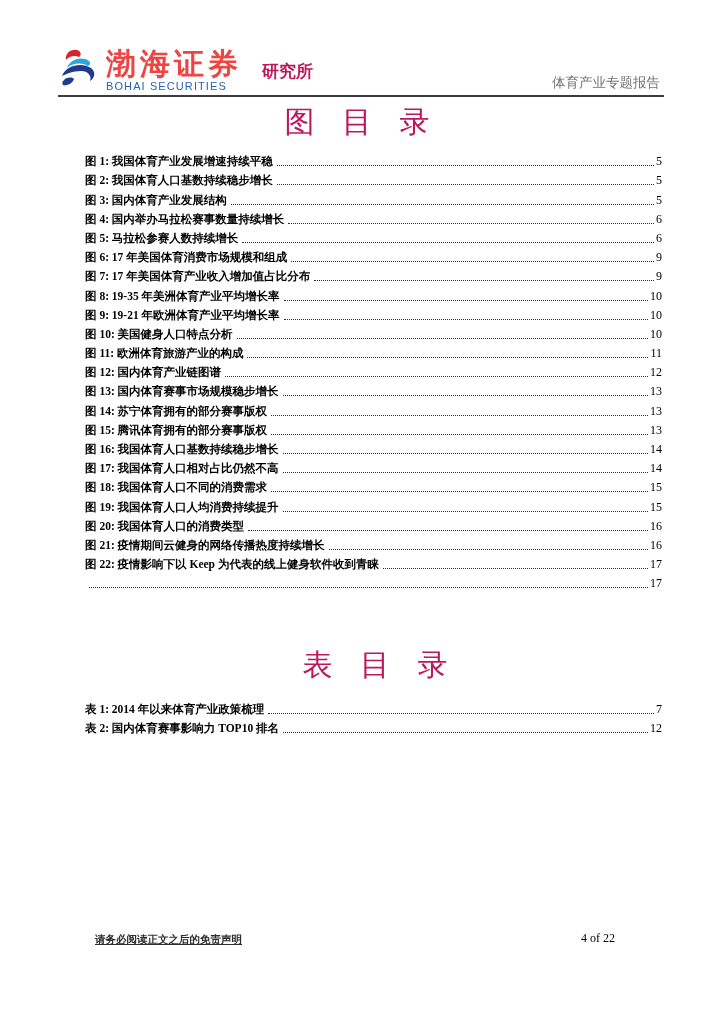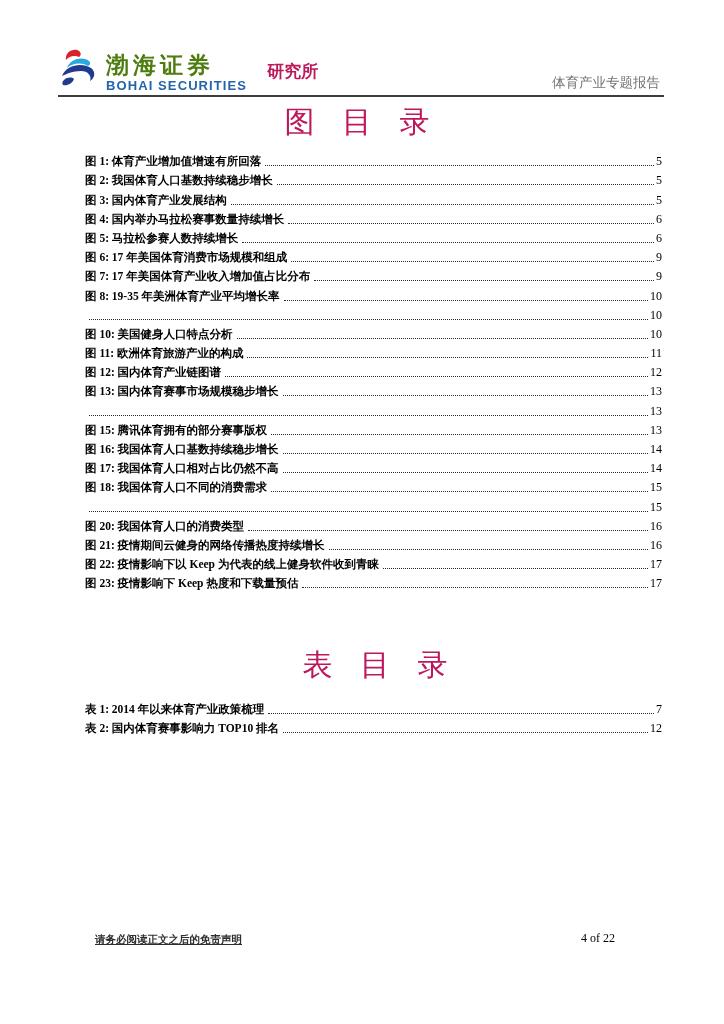--- a/index.html
+++ b/index.html
@@ -12,25 +12,25 @@
     font-family: "Liberation Serif", "DejaVu Serif", serif;
     color: #111;
     overflow: hidden;
   }
   
   .header { position: absolute; top: 46px; left: 58px; right: 60px; height: 48px; }
   .brand { position: absolute; left: 0; top: 0; display: flex; align-items: flex-end; }
   .logo-mark { width: 42px; height: 46px; margin-right: 6px; }
   .brand-text { display: flex; flex-direction: column; line-height: 1; }
   .brand-cn {
-    font-size: 23px; font-weight: 700; color: #4d7c0f;
+    font-size: 30px; font-weight: 700; color: #ef4444;
     letter-spacing: 4px; font-family: "Liberation Serif","DejaVu Serif",serif;
   }
   .brand-en {
-    font-size: 13px; font-weight: 700; color: #2464ae;
+    font-size: 11px; font-weight: 400; color: #2464ae;
     letter-spacing: 1.1px; margin-top: 2px;
     font-family: "Liberation Sans","DejaVu Sans",sans-serif;
   }
   .dept {
     font-size: 17px; font-weight: 700; color: #be185d;
     margin-left: 20px; padding-bottom: 9px;
     font-family: Liberation Sans, sans-serif;
   }
   .report-type {
     position: absolute; right: 4px; bottom: 2px;
@@ -103,21 +103,21 @@
       </div>
       <span class="dept">研究所</span>
     </div>
     <span class="report-type">体育产业专题报告</span>
   </div>
   <div class="header-rule"></div>
 
   <h1 class="toc-title" id="figure-title">图 目 录</h1>
   <ul class="toc-list" id="figure-list">
       <li>
-        <span class="toc-label">图 1: 体育产业增加值增速有所回落</span>
+        <span class="toc-label">图 1: 我国体育产业发展增速持续平稳</span>
         <span class="toc-leader"></span>
         <span class="toc-page">5</span>
       </li>
       <li>
         <span class="toc-label">图 2: 我国体育人口基数持续稳步增长</span>
         <span class="toc-leader"></span>
         <span class="toc-page">5</span>
       </li>
       <li>
         <span class="toc-label">图 3: 国内体育产业发展结构</span>
@@ -143,20 +143,21 @@
         <span class="toc-label">图 7: 17 年美国体育产业收入增加值占比分布</span>
         <span class="toc-leader"></span>
         <span class="toc-page">9</span>
       </li>
       <li>
         <span class="toc-label">图 8: 19-35 年美洲体育产业平均增长率</span>
         <span class="toc-leader"></span>
         <span class="toc-page">10</span>
       </li>
       <li>
+        <span class="toc-label">图 9: 19-21 年欧洲体育产业平均增长率</span>
         <span class="toc-leader"></span>
         <span class="toc-page">10</span>
       </li>
       <li>
         <span class="toc-label">图 10: 美国健身人口特点分析</span>
         <span class="toc-leader"></span>
         <span class="toc-page">10</span>
       </li>
       <li>
         <span class="toc-label">图 11: 欧洲体育旅游产业的构成</span>
@@ -167,20 +168,21 @@
         <span class="toc-label">图 12: 国内体育产业链图谱</span>
         <span class="toc-leader"></span>
         <span class="toc-page">12</span>
       </li>
       <li>
         <span class="toc-label">图 13: 国内体育赛事市场规模稳步增长</span>
         <span class="toc-leader"></span>
         <span class="toc-page">13</span>
       </li>
       <li>
+        <span class="toc-label">图 14: 苏宁体育拥有的部分赛事版权</span>
         <span class="toc-leader"></span>
         <span class="toc-page">13</span>
       </li>
       <li>
         <span class="toc-label">图 15: 腾讯体育拥有的部分赛事版权</span>
         <span class="toc-leader"></span>
         <span class="toc-page">13</span>
       </li>
       <li>
         <span class="toc-label">图 16: 我国体育人口基数持续稳步增长</span>
@@ -191,40 +193,40 @@
         <span class="toc-label">图 17: 我国体育人口相对占比仍然不高</span>
         <span class="toc-leader"></span>
         <span class="toc-page">14</span>
       </li>
       <li>
         <span class="toc-label">图 18: 我国体育人口不同的消费需求</span>
         <span class="toc-leader"></span>
         <span class="toc-page">15</span>
       </li>
       <li>
+        <span class="toc-label">图 19: 我国体育人口人均消费持续提升</span>
         <span class="toc-leader"></span>
         <span class="toc-page">15</span>
       </li>
       <li>
         <span class="toc-label">图 20: 我国体育人口的消费类型</span>
         <span class="toc-leader"></span>
         <span class="toc-page">16</span>
       </li>
       <li>
         <span class="toc-label">图 21: 疫情期间云健身的网络传播热度持续增长</span>
         <span class="toc-leader"></span>
         <span class="toc-page">16</span>
       </li>
       <li>
         <span class="toc-label">图 22: 疫情影响下以 Keep 为代表的线上健身软件收到青睐</span>
         <span class="toc-leader"></span>
         <span class="toc-page">17</span>
       </li>
       <li>
-        <span class="toc-label">图 23: 疫情影响下 Keep 热度和下载量预估</span>
         <span class="toc-leader"></span>
         <span class="toc-page">17</span>
       </li>
     </ul>
 
   <h1 class="toc-title" id="table-title">表 目 录</h1>
   <ul class="toc-list" id="table-list">
       <li>
         <span class="toc-label">表 1: 2014 年以来体育产业政策梳理</span>
         <span class="toc-leader"></span>

